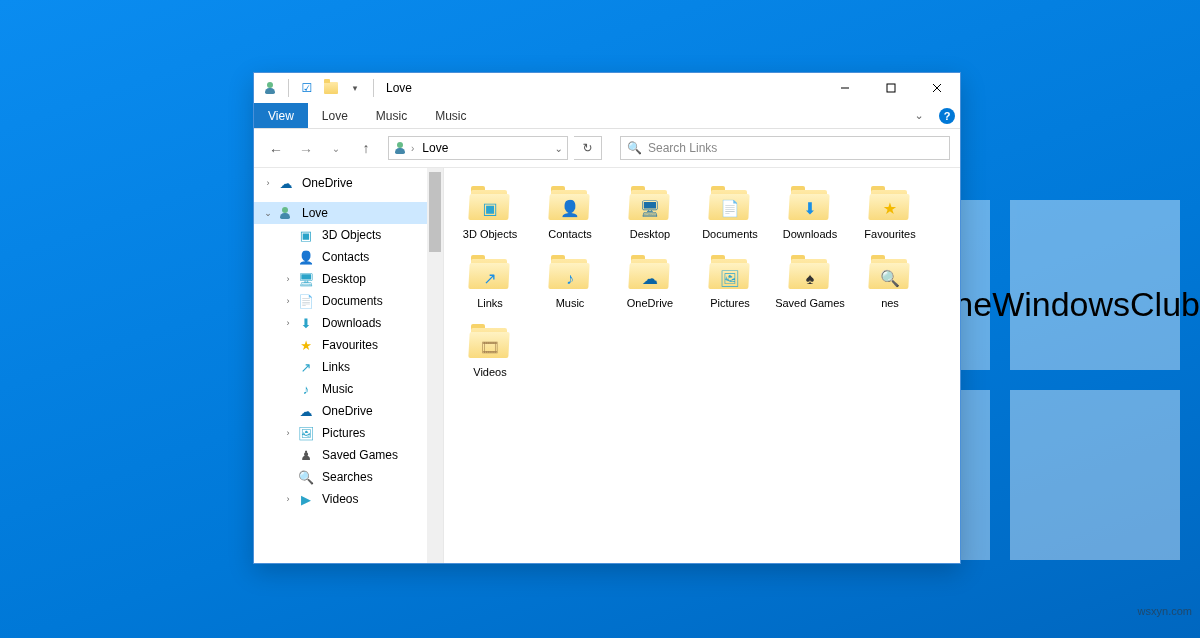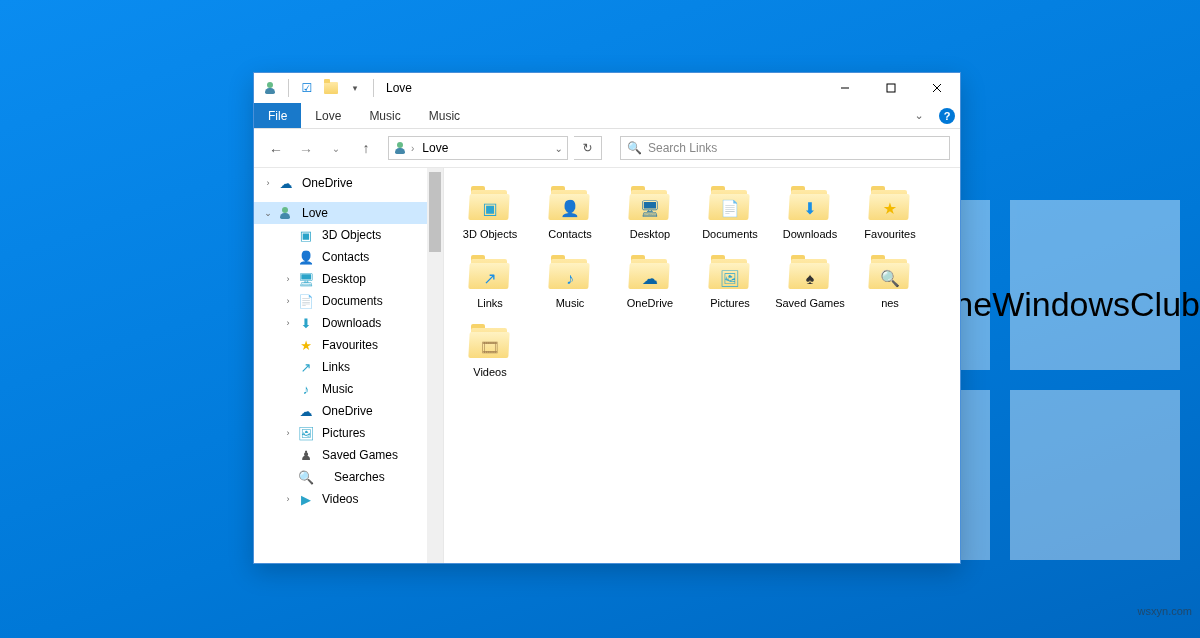--- a/index.html
+++ b/index.html
@@ -126,21 +126,21 @@
       <div class="close">
           <svg width="10" height="10">
             <line x1="1" y1="1" x2="9" y2="9" stroke="#000"></line>
             <line x1="9" y1="1" x2="1" y2="9" stroke="#000"></line>
           </svg>
         </div>
     </div>
   </div>
 
   <div class="ribbon-tabs">
-    <div class="tab file">File</div>
+    <div class="tab file">View</div>
     <div class="tab">Love</div>
     <div class="tab">Music</div>
     <div class="tab">Music</div>
     <div class="spacer"></div>
     <div class="expand">⌄</div>
     <div class="help">
         <div class="help-circle">?</div>
       </div>
   </div>
 
@@ -229,21 +229,21 @@
             <span style="margin-left: 4px;">Pictures</span>
           </div>
           <div class="tree-item indent1">
             <span class="noarrow"></span>
             <span style="color: rgb(85, 85, 85); font-size: 13px; width: 16px; text-align: center;">♟</span>
             <span style="margin-left: 4px;">Saved Games</span>
           </div>
           <div class="tree-item indent1">
             <span class="noarrow"></span>
             <span style="color: rgb(42, 163, 201); font-size: 13px; width: 16px; text-align: center;">🔍</span>
-            <span style="margin-left: 16px;">Searches</span>
+            <span style="margin-left: 4px;">Searches</span>
           </div>
           <div class="tree-item indent1">
             <span class="arrow">›</span>
             <span style="color: rgb(42, 163, 201); font-size: 13px; width: 16px; text-align: center;">▶</span>
             <span style="margin-left: 4px;">Videos</span>
           </div>
         </div>
       <div class="sb-scroll">
           <div class="sb-thumb"></div>
         </div>

